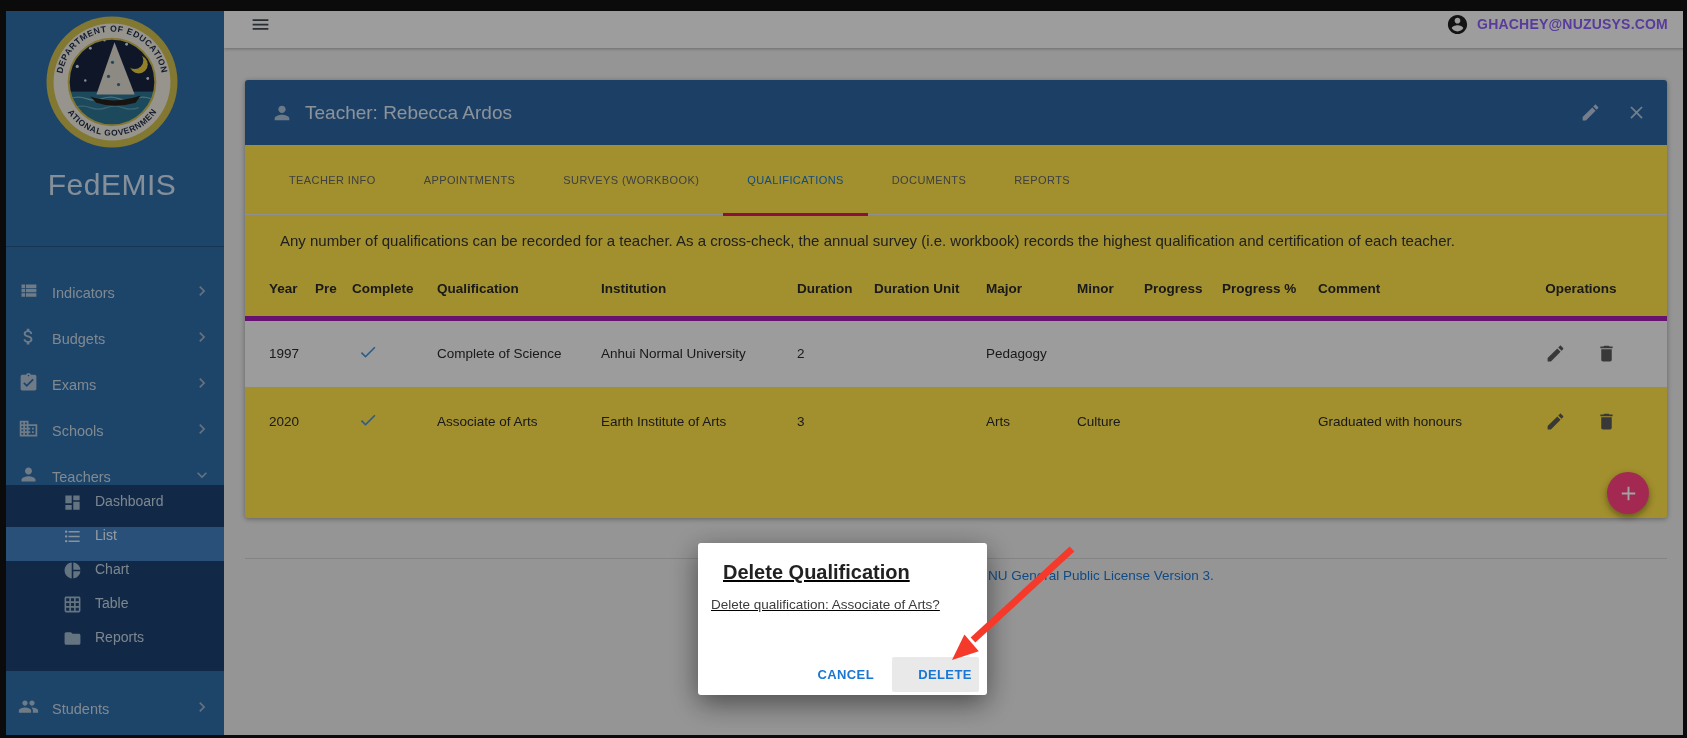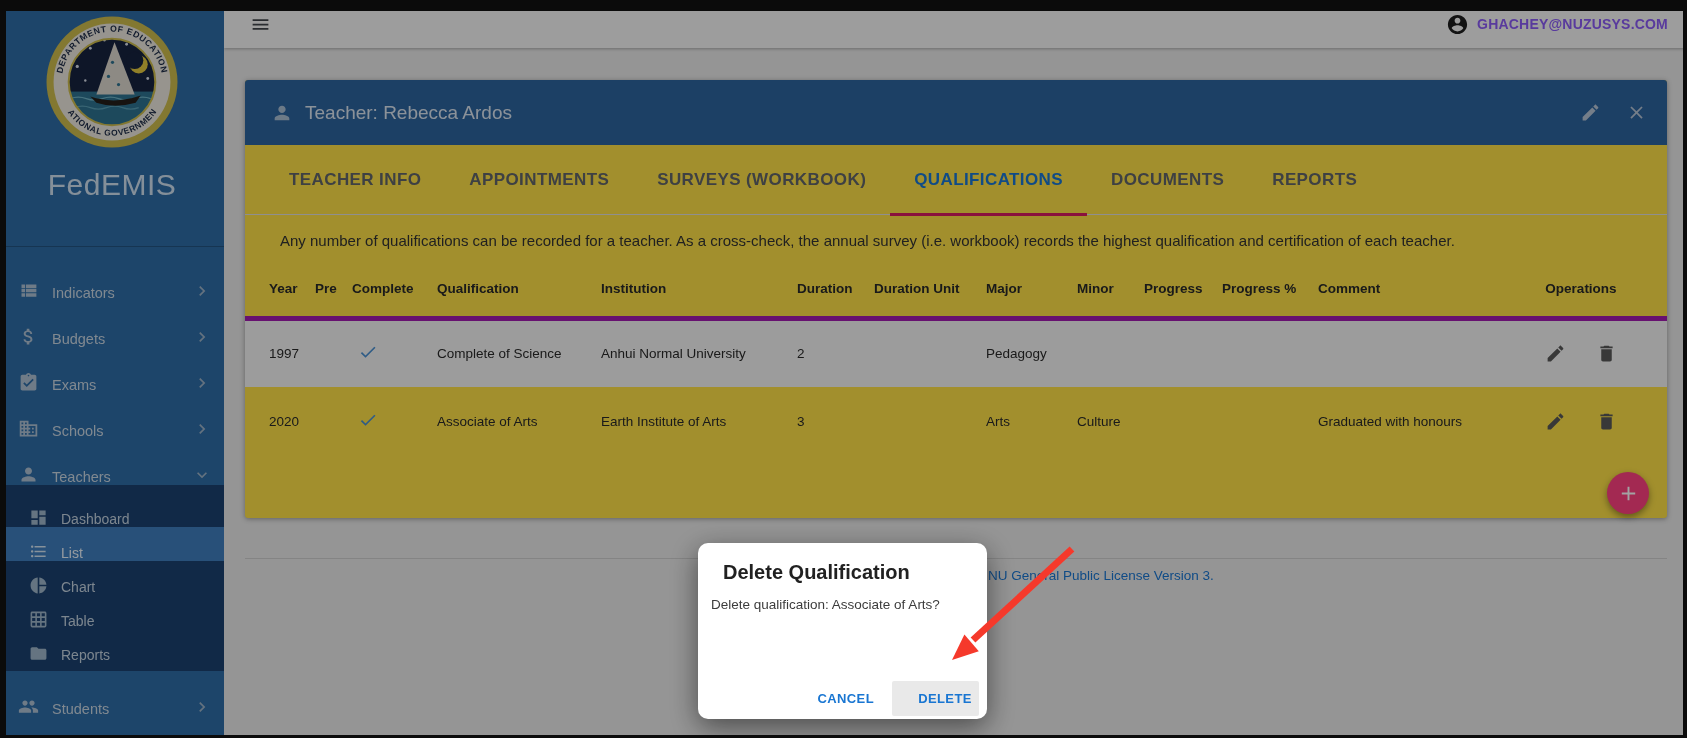--- a/index.html
+++ b/index.html
@@ -17,21 +17,21 @@
   .sidebar { position:absolute; left:0; top:0; width:224px; height:738px; background:#2e6ca6; z-index:5; }
   .logo-wrap { padding-top:14px; text-align:center; }
   .seal { width:136px; height:136px; }
   .brand { text-align:center; color:#cfe0f0; font-size:30px; margin-top:14px; letter-spacing:.5px; }
   .menu { margin-top:44px; border-top:1px solid rgba(0,0,0,.22); padding-top:8px; }
   .nav-item { height:46px; display:flex; align-items:flex-end; padding:0 12px 0 18px; color:#c9d6e2; font-size:14.5px; cursor:pointer; }
   .nav-item .ico { width:21px; height:21px; margin-right:13px; color:#aec1d3; flex:none; }
   .nav-item .lbl { flex:1; }
   .nav-item .chev { width:20px; height:20px; color:#9db3c7; flex:none; }
   .submenu { background:#1c416f; padding:8px 0; }
-  .sub-item { height:34px; display:flex; align-items:flex-end; padding-left:29px; color:#c3d2e0; font-size:14px; cursor:pointer; }
+  .sub-item { height:34px; display:flex; align-items:flex-start; padding-left:63px; color:#c3d2e0; font-size:14px; cursor:pointer; }
   .sub-item .ico { width:19px; height:19px; margin-right:13px; color:#9fb6ca; flex:none; }
   .sub-item.selected { background:#3f7dbd; color:#e9f2fa; }
   .sub-item.selected .ico { color:#d3e4f2; }
   .ico svg, .chev svg { width:100%; height:100%; display:block; }
 
   
   .topbar { position:absolute; left:224px; right:0; top:0; height:48px; background:#f6f6f6;
             box-shadow:0 1px 3px rgba(0,0,0,.28); display:flex; align-items:center; z-index:4; }
   .hamburger { width:21px; height:21px; margin-left:26px; color:#41464b; cursor:pointer; }
   .hamburger svg { width:100%; height:100%; }
@@ -43,21 +43,21 @@
   .card { position:absolute; left:245px; top:80px; width:1422px; height:438px; background:#fde047;
           border-radius:3px; box-shadow:0 1px 5px rgba(0,0,0,.35); z-index:6; }
   .card-header { height:65px; background:#2d649e; border-radius:3px 3px 0 0; display:flex; align-items:center; padding:0 20px 0 26px; }
   .card-header .ico { width:22px; height:22px; color:#a9bfd4; flex:none; }
   .card-title { font-size:19px; color:#dae4ef; margin-left:12px; }
   .card-actions { margin-left:auto; display:flex; gap:25px; }
   .card-actions .abtn { width:21px; height:21px; color:#b7c6d6; cursor:pointer; }
   .card-actions .abtn svg { width:100%; height:100%; }
 
   .tabs { height:70px; display:flex; align-items:center; padding-left:20px; border-bottom:1px solid #e0e0e0; }
-  .tab { padding:0 24px; height:70px; display:flex; align-items:center; font-size:17px; font-weight:bold;
+  .tab { padding:0 24px; height:70px; display:flex; align-items:center; font-size:11px; font-weight:normal;
          letter-spacing:.4px; color:#616569; cursor:pointer; position:relative; white-space:nowrap; }
   .tab.active { color:#1976d2; }
   .tab.active::after { content:""; position:absolute; left:0; right:0; bottom:-1px; height:3px; background:#d81b60; }
 
   .desc { margin:17px 24px 12px 35px; font-size:15px; color:#333; }
 
   table.qual { width:100%; border-collapse:collapse; table-layout:fixed; margin-top:13px; }
   .qual th { height:56px; vertical-align:middle; text-align:left; font-size:13.5px; font-weight:bold; color:#2a2a2a;
              border-bottom:5px solid #a21caf; padding:0; overflow:hidden; }
   .qual td { height:69px; vertical-align:middle; font-size:13.5px; color:#2a2a2a; padding:0; overflow:hidden; }
@@ -74,22 +74,22 @@
          box-shadow:0 3px 7px rgba(0,0,0,.4); display:flex; align-items:center; justify-content:center;
          color:#fff; border:none; cursor:pointer; }
   .fab .ico { width:23px; height:23px; }
 
   
   .footer { position:absolute; left:245px; width:1422px; top:558px; border-top:1px solid #cfcfcf; }
   .footer .license { position:absolute; left:743px; top:9px; font-size:13.5px; color:#1976d2; cursor:pointer; white-space:nowrap; }
 
   
   .backdrop { position:fixed; inset:0; background:rgba(0,0,0,.36); z-index:50; }
-  .dialog { position:fixed; left:698px; top:543px; width:289px; height:176px; background:#fff; border-radius:10px;
-            box-shadow:0 8px 28px rgba(0,0,0,.5); z-index:60; }
+  .dialog { position:fixed; left:698px; top:543px; width:289px; height:152px; background:#fff; border-radius:3px;
+            box-shadow:0 8px 28px rgba(0,0,0,.5); z-index:60;text-decoration:underline; }
   .dlg-title { margin:18px 25px 0; font-size:20px; font-weight:bold; color:#212121; }
   .dlg-msg { margin:13px 13px 0; font-size:13.5px; color:#3c3c3c; }
   .dlg-actions { position:absolute; right:8px; bottom:3px; display:flex; gap:6px; }
   .btn { min-width:70px; height:35px; padding:0 12px; display:flex; align-items:center; justify-content:center;
          font-family:"Liberation Sans",sans-serif; font-size:13px; font-weight:bold; letter-spacing:.4px;
          color:#1976d2; background:transparent; border:none; border-radius:2px; cursor:pointer; }
   .btn.focused { background:#e9e9e9; width:87px;padding-left:31px; }
 
   .arrow-layer { position:fixed; inset:0; z-index:70; pointer-events:none; }
 </style>

